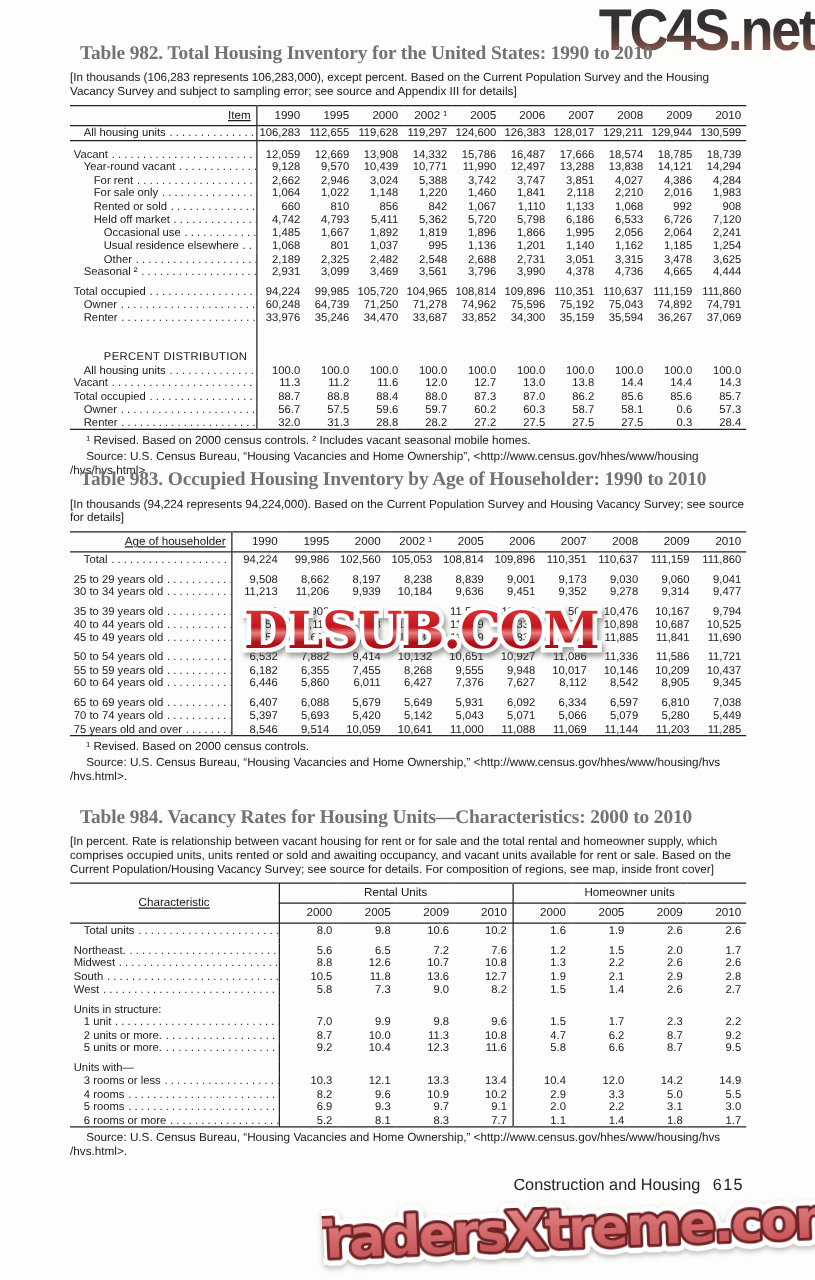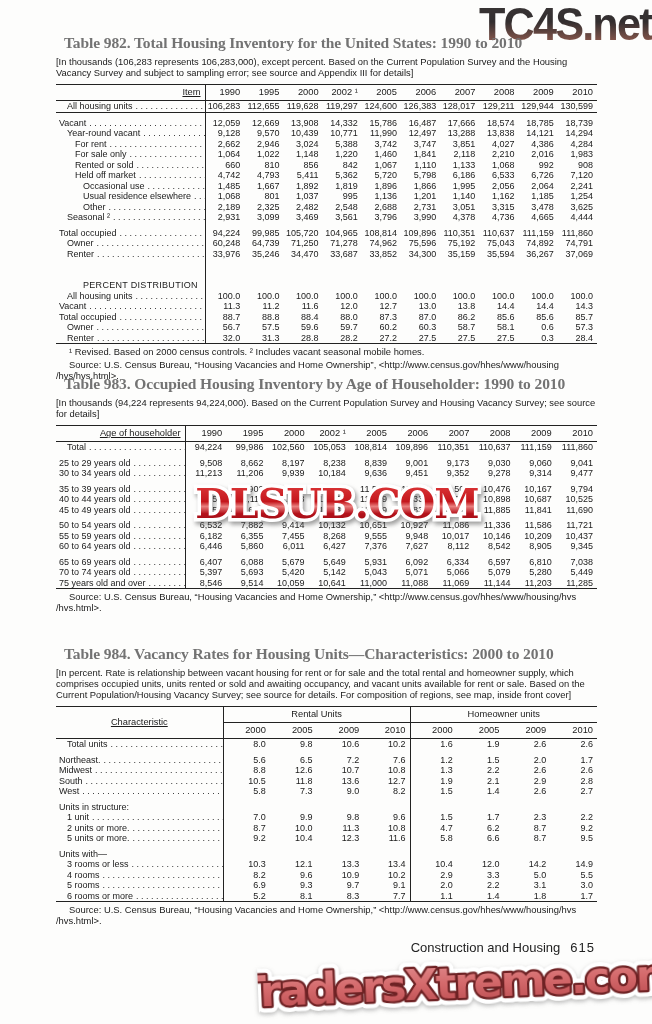--- a/index.html
+++ b/index.html
@@ -785,20 +785,21 @@
             <td class="num">10,641</td>
             <td class="num">11,000</td>
             <td class="num">11,088</td>
             <td class="num">11,069</td>
             <td class="num">11,144</td>
             <td class="num">11,203</td>
             <td class="num">11,285</td>
           </tr>
         </tbody>
       </table>
+    <p class="foot">¹ Revised. Based on 2000 census controls.</p>
     <p class="foot">Source: U.S. Census Bureau, “Housing Vacancies and Home Ownership,” &lt;http://www.census.gov/hhes/www/housing/hvs /hvs.html&gt;.</p>
   </div>
 
   <div class="sect" style="top:645px;">
     <h2>Table 984. Vacancy Rates for Housing Units—Characteristics: 2000 to 2010</h2>
     <p class="note">[In percent. Rate is relationship between vacant housing for rent or for sale and the total rental and homeowner supply, which comprises occupied units, units rented or sold and awaiting occupancy, and vacant units available for rent or sale. Based on the Current Population/Housing Vacancy Survey; see source for details. For composition of regions, see map, inside front cover]</p>
     <table class="t984">
         <colgroup>
           <col class="c-stub">
           <col class="c-num">

